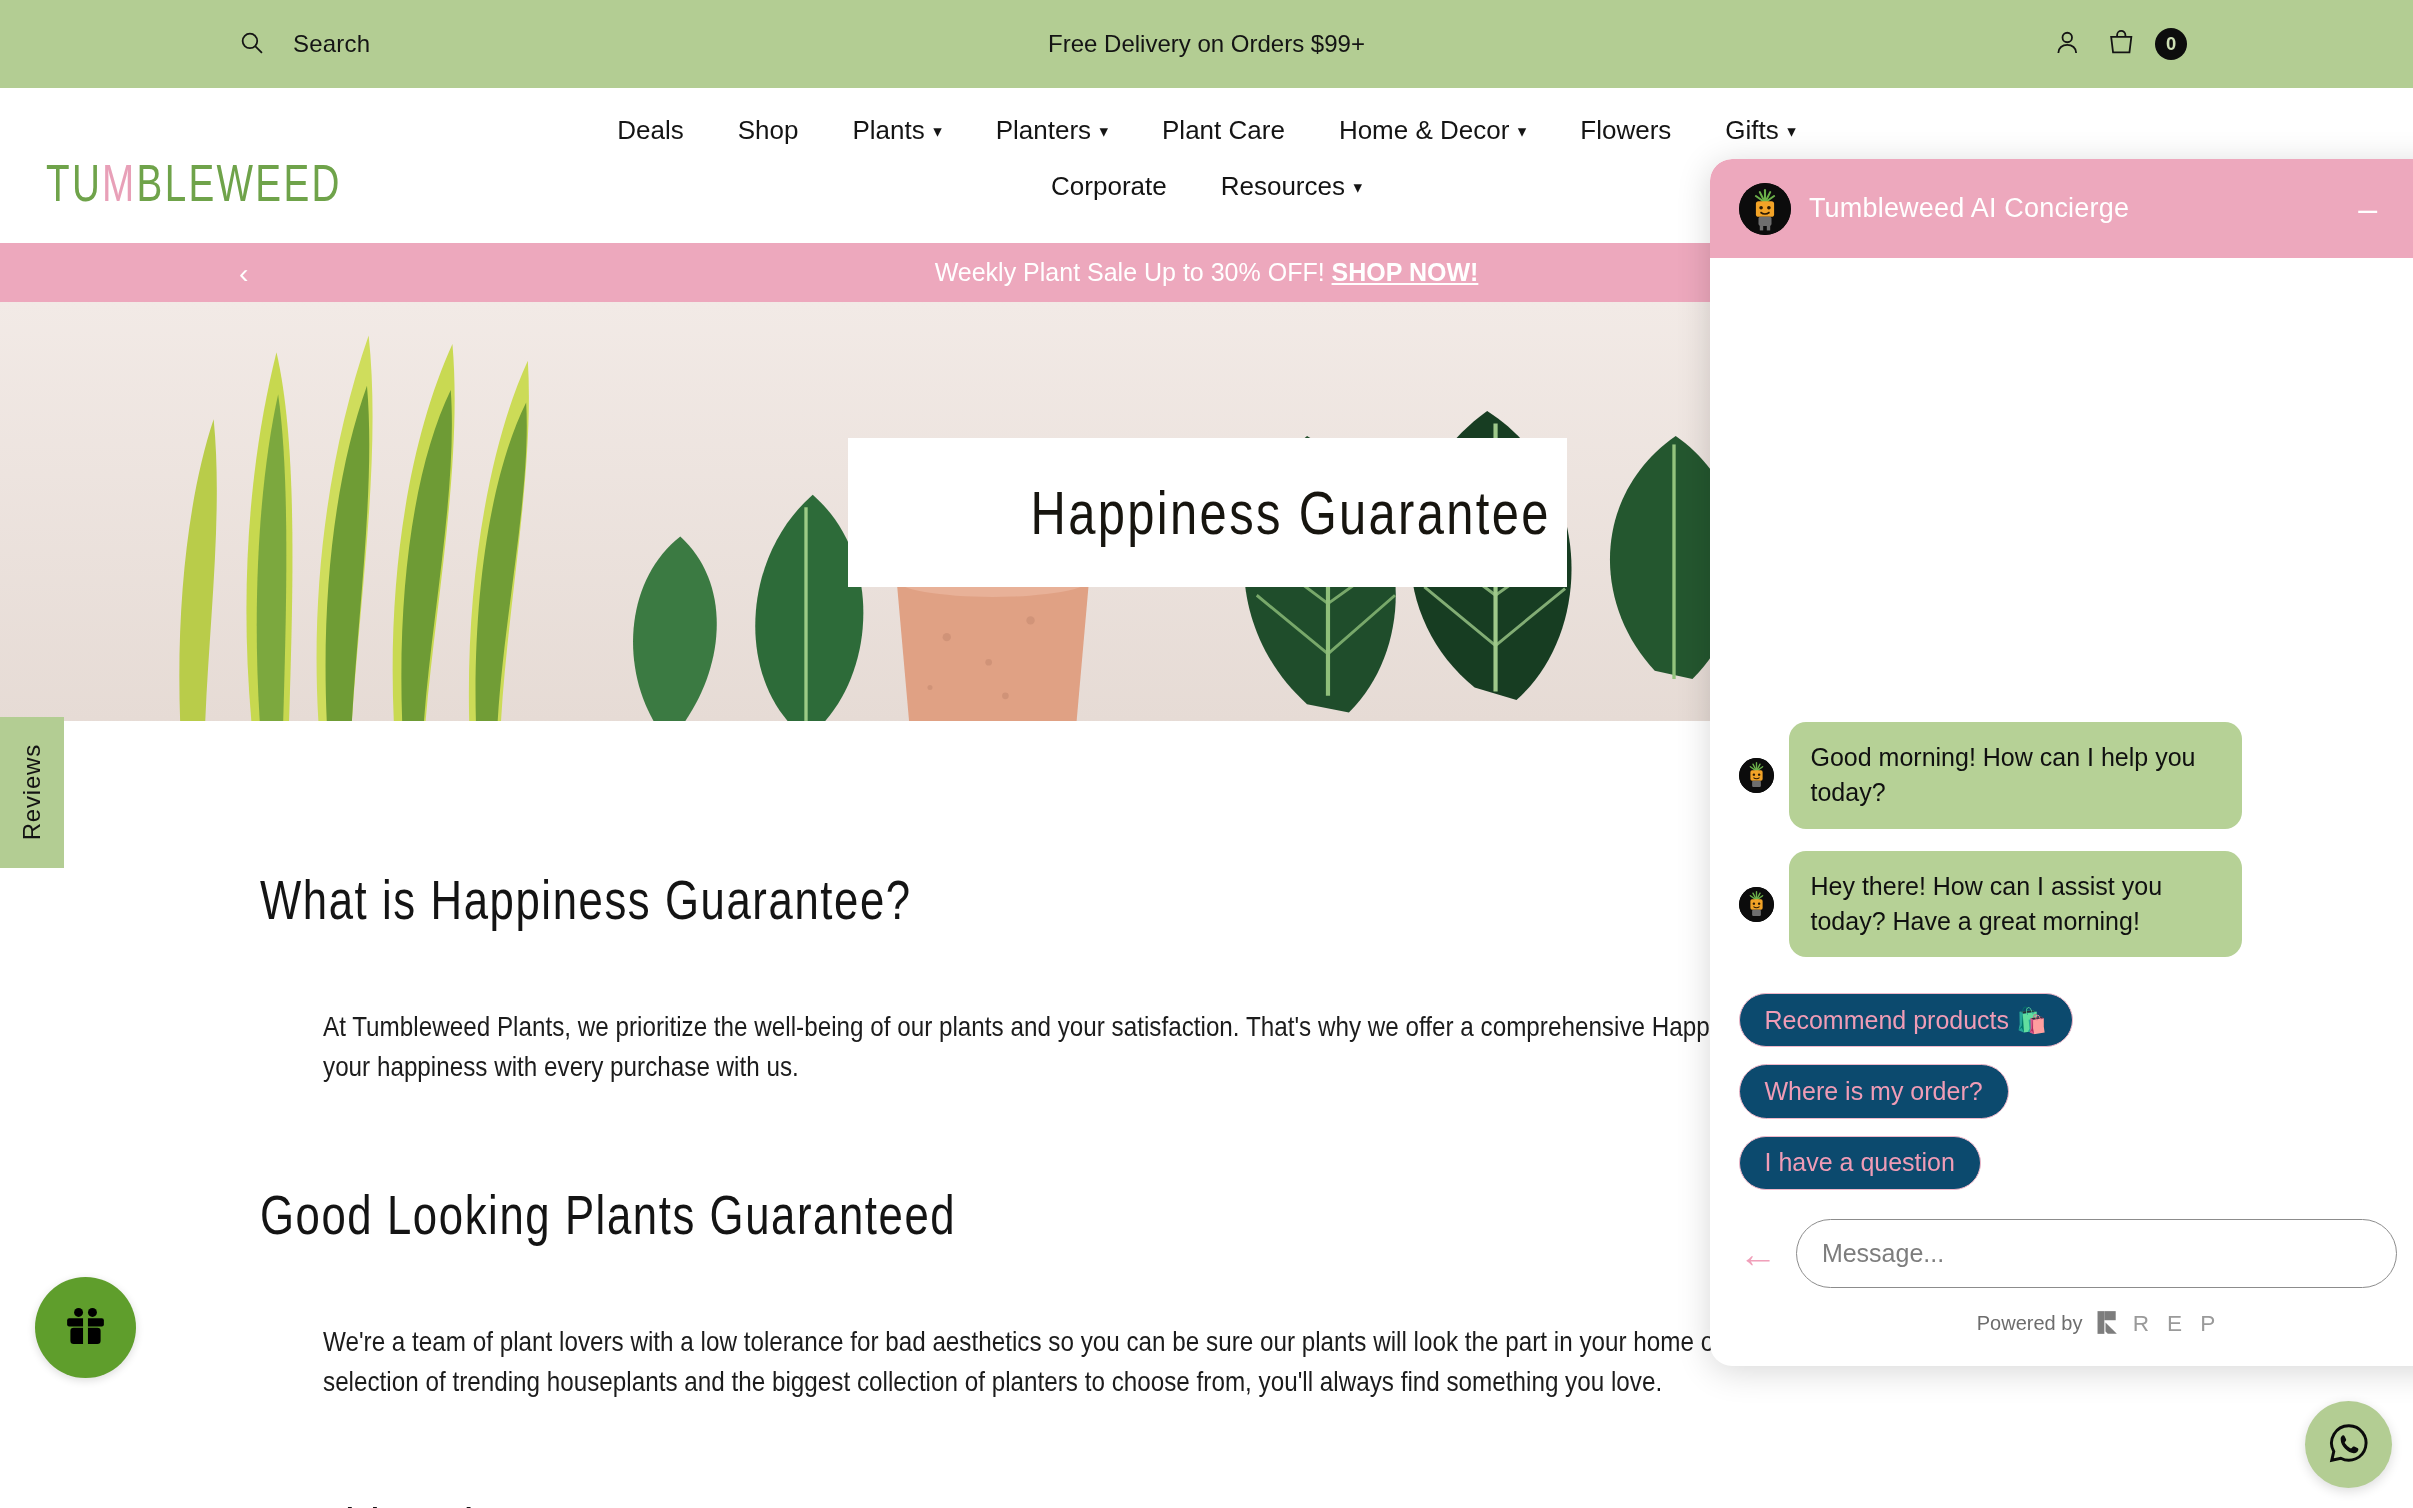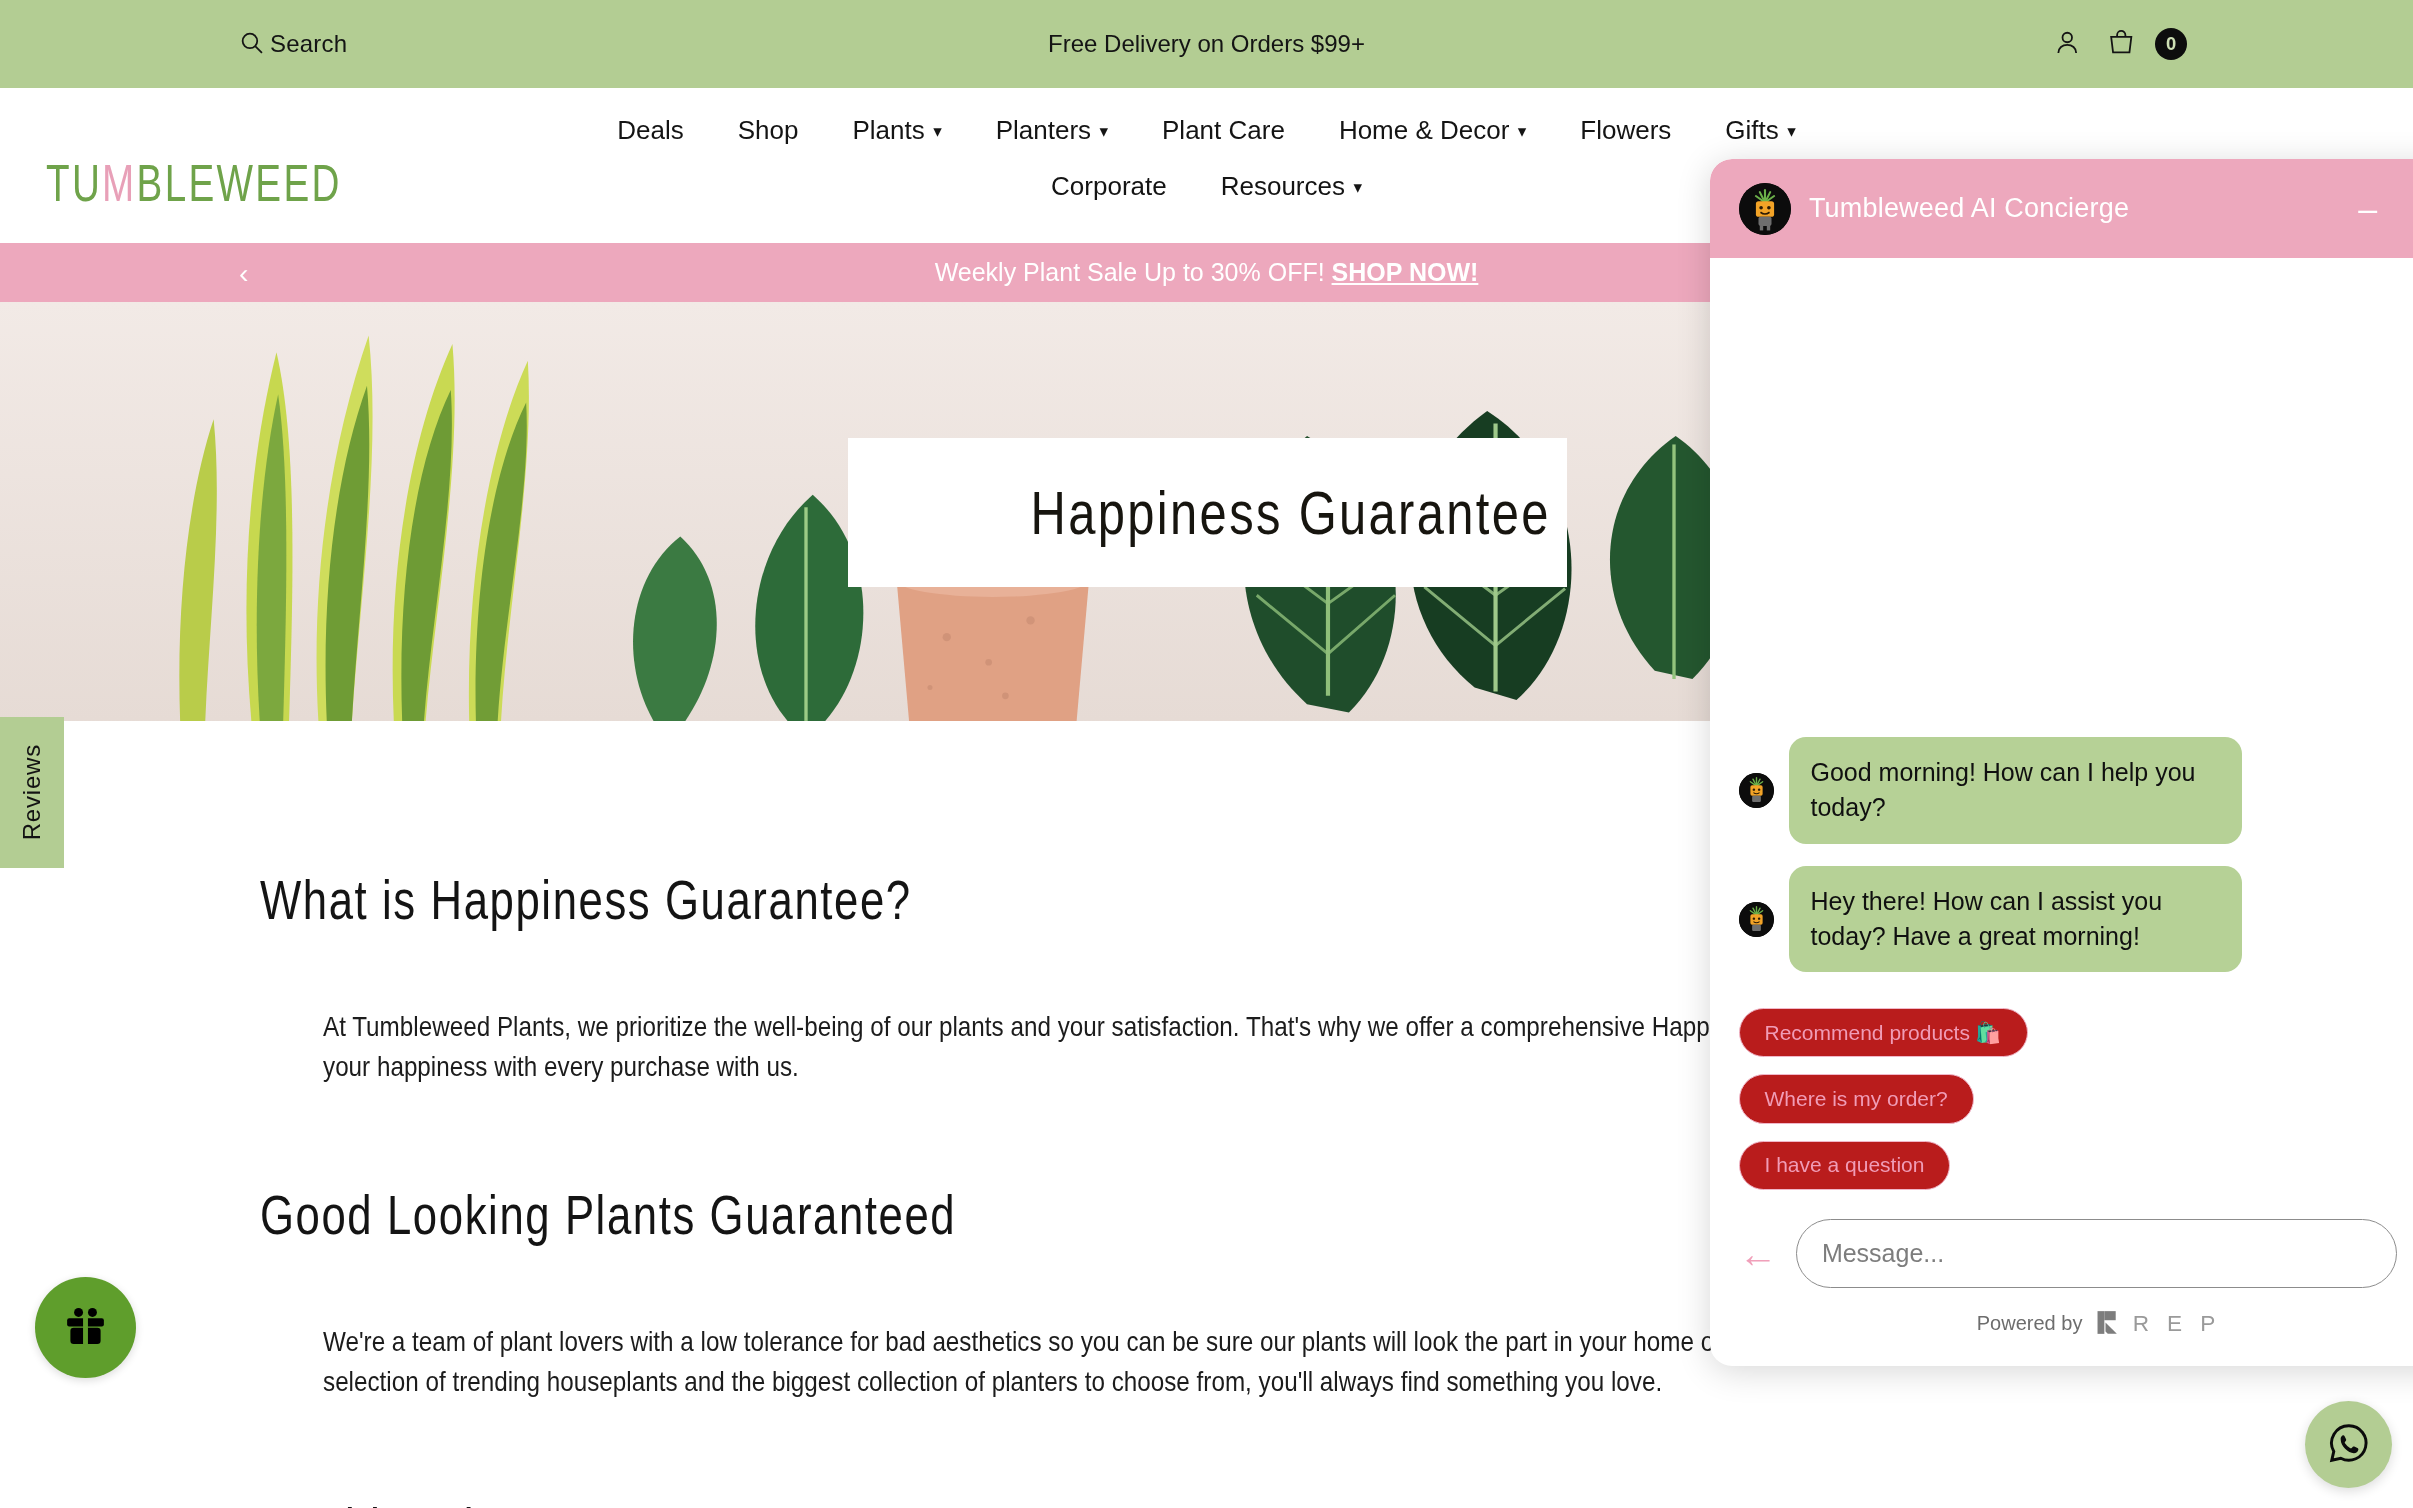--- a/index.html
+++ b/index.html
@@ -12,21 +12,21 @@
   .page { position: relative; width: 2413px; height: 1508px; overflow: hidden; background:#fff; }
 
   
   .topbar {
     position: absolute; left:0; top:0; width: 2413px; height: 88px;
     background: #b3cd93;
     display: flex; align-items: center;
   }
   .topbar-search {
     position: absolute; left: 239px; top: 50%; transform: translateY(-50%);
-    display: flex; align-items: center; gap: 6px; cursor: pointer;
+    display: flex; align-items: center; gap: 29px; cursor: pointer;
   }
   .topbar-search .lbl { font-size: 24px; color:#141414; font-family:"Liberation Sans", sans-serif; letter-spacing:0.2px;}
   .topbar-center {
     position: absolute; left: 50%; top: 50%; transform: translate(-50%,-50%);
     font-size: 24px; color:#141414; font-weight: 400; white-space: nowrap;
   }
   .topbar-right {
     position:absolute; right: 226px; top:50%; transform: translateY(-50%);
     display:flex; align-items:center; gap: 25px;
   }
@@ -182,22 +182,22 @@
   .msg-avatar {
     width: 35px; height:35px; border-radius:50%; background:#0c0c0c; flex:0 0 35px;
     display:flex; align-items:center; justify-content:center; overflow:hidden;
   }
   .bubble {
     background:#b6d196; color:#101010; border-radius: 17px;
     padding: 18.4px 22px; font-size: 25px; line-height: 1.4; max-width: 453px;
   }
   .quick-replies { padding: 13.4px 28.5px 0 28.5px; display:flex; flex-direction:column; align-items:flex-start; gap: 17px; }
   .qr-btn {
-    border: 1.7px solid #f0b7c9; color:#f09cb6; background:#b91c1c;
-    border-radius: 34px; padding: 11.7px 25px; font-size: 21px;
+    border: 1.7px solid #f0b7c9; color:#f09cb6; background:#0c4a6e;
+    border-radius: 34px; padding: 11.7px 25px; font-size: 25px;
     cursor:pointer; white-space:nowrap;
   }
   .chat-input-row {
     display:flex; align-items:center; gap: 18.4px; padding: 28.5px 28.5px 0 28.5px;
   }
   .back-arrow { color:#f0a0ba; font-size: 39px; line-height:1; cursor:pointer; flex:0 0 auto; }
   .msg-input {
     flex:1; height: 69px; border: 1.7px solid #8c8c8c; border-radius: 35px;
     padding: 0 25px; font-size: 25px; color:#5a5a5a;
     font-family:"Liberation Sans", sans-serif; background:#fff; outline:none;

